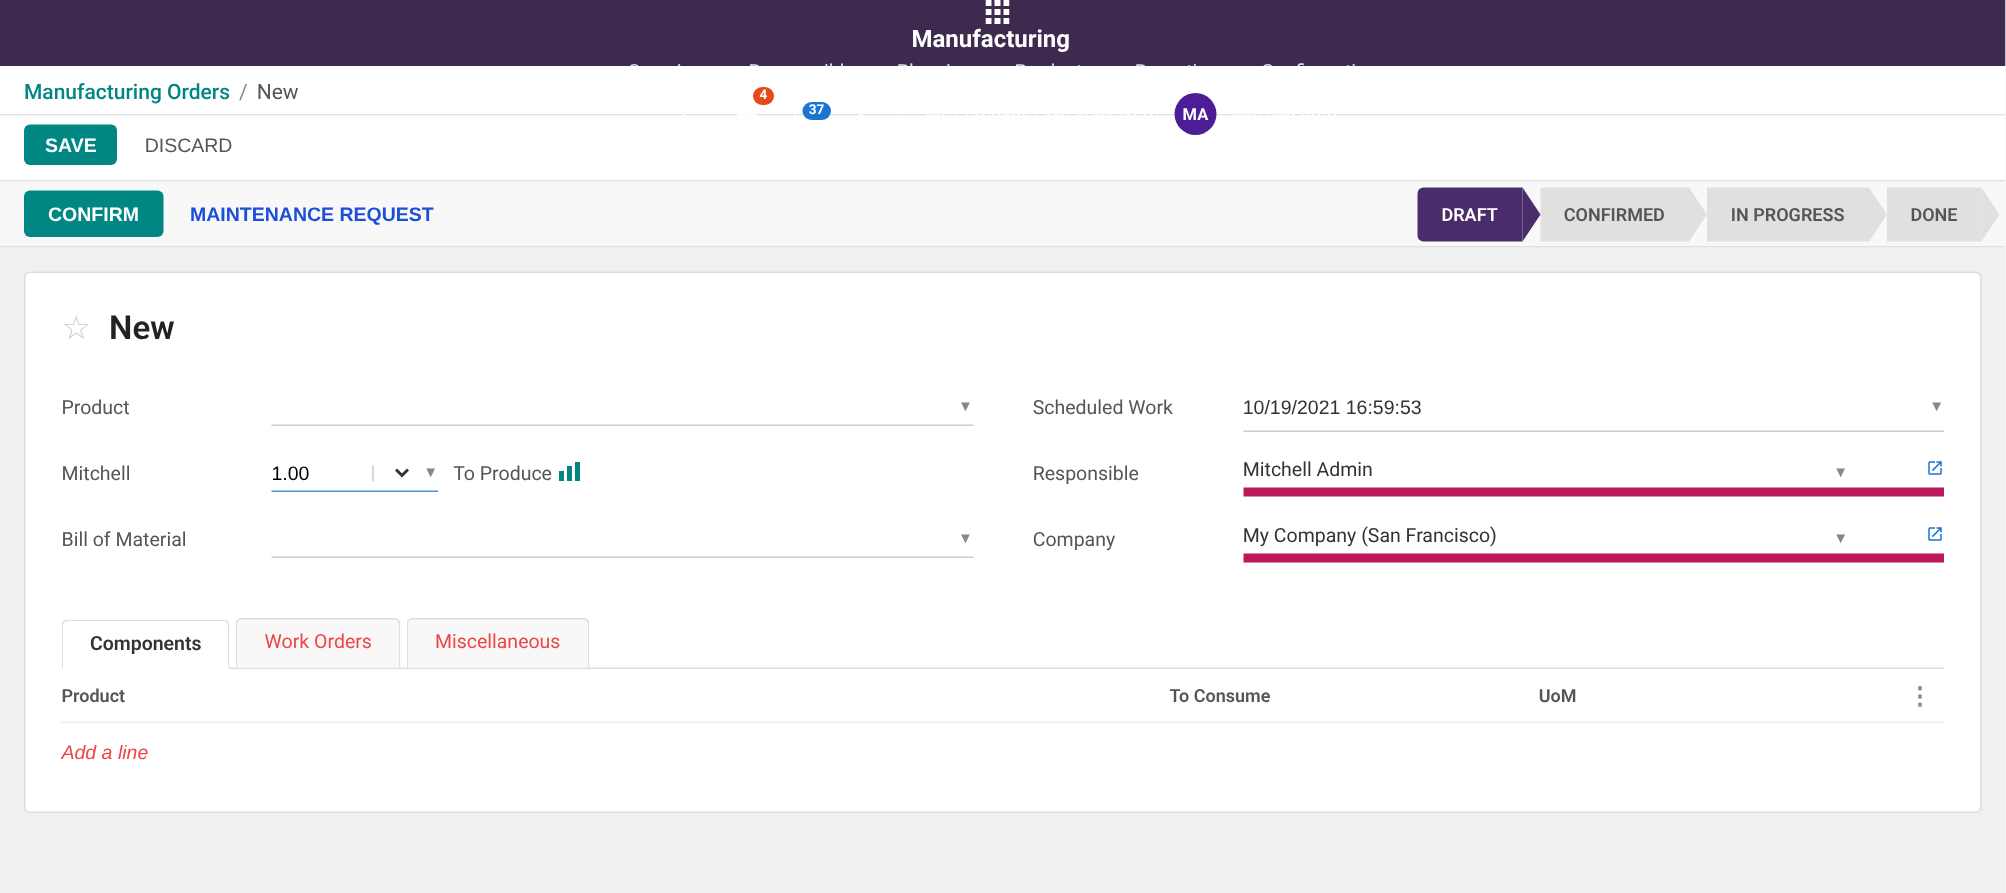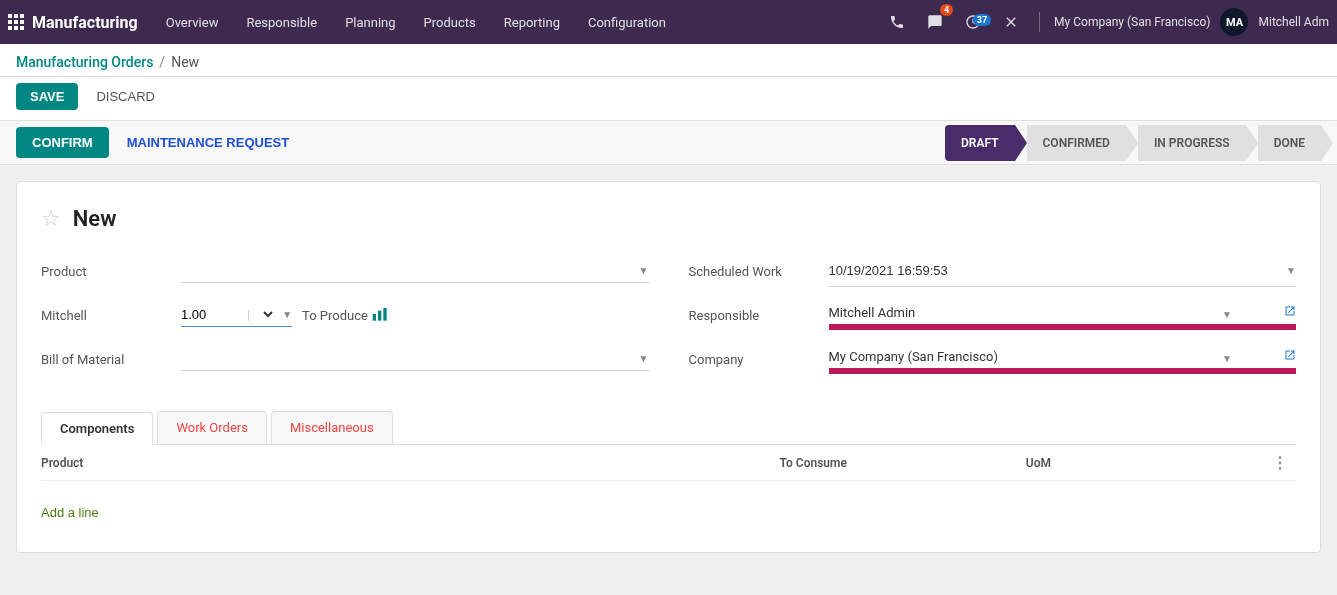--- a/index.html
+++ b/index.html
@@ -6,20 +6,21 @@
     body { font-family: -apple-system, BlinkMacSystemFont, 'Segoe UI', Roboto, sans-serif; font-size: 13px; background: #f0f0f0; color: #333; }
 
     
     .topnav {
       background: #3d2a4e;
       display: flex;
       align-items: center;
       padding: 0 8px;
       height: 44px;
       color: #fff;
+      flex-direction: column;
     }
     .topnav-grid-icon {
       margin-right: 8px;
       display: flex;
       align-items: center;
       justify-content: center;
       cursor: pointer;
     }
     .topnav-logo {
       font-size: 16px;
@@ -71,21 +72,21 @@
       margin-top: 10px;
     }
     .topnav-company {
       font-size: 12px;
       color: rgba(255,255,255,0.85);
     }
     .topnav-avatar {
       width: 28px;
       height: 28px;
       border-radius: 50%;
-      background: #0f172a;
+      background: #4c1d95;
       display: flex;
       align-items: center;
       justify-content: center;
       font-size: 11px;
       color: #fff;
       font-weight: 700;
     }
     .topnav-user {
       font-size: 12px;
       color: rgba(255,255,255,0.85);
@@ -403,28 +404,29 @@
       border-bottom: 1px solid #eee;
       color: #555;
       font-size: 12px;
       font-weight: 600;
     }
     .col-product { flex: 3; }
     .col-toconsume { flex: 1; }
     .col-uom { flex: 1; }
     .col-actions { width: 24px; }
     .add-line-btn {
-      color: #4d7c0f;
+      color: #ef4444;
       background: none;
       border: none;
       padding: 8px 0;
       cursor: pointer;
       font-size: 13px;
       display: block;
-      margin-top: 16px;
+      margin-top: 4px;
+      font-style: italic;
     }
     .kebab-icon {
       color: #888;
       cursor: pointer;
       font-size: 16px;
     }
 
     .topnav-divider {
       width: 1px;
       height: 20px;

